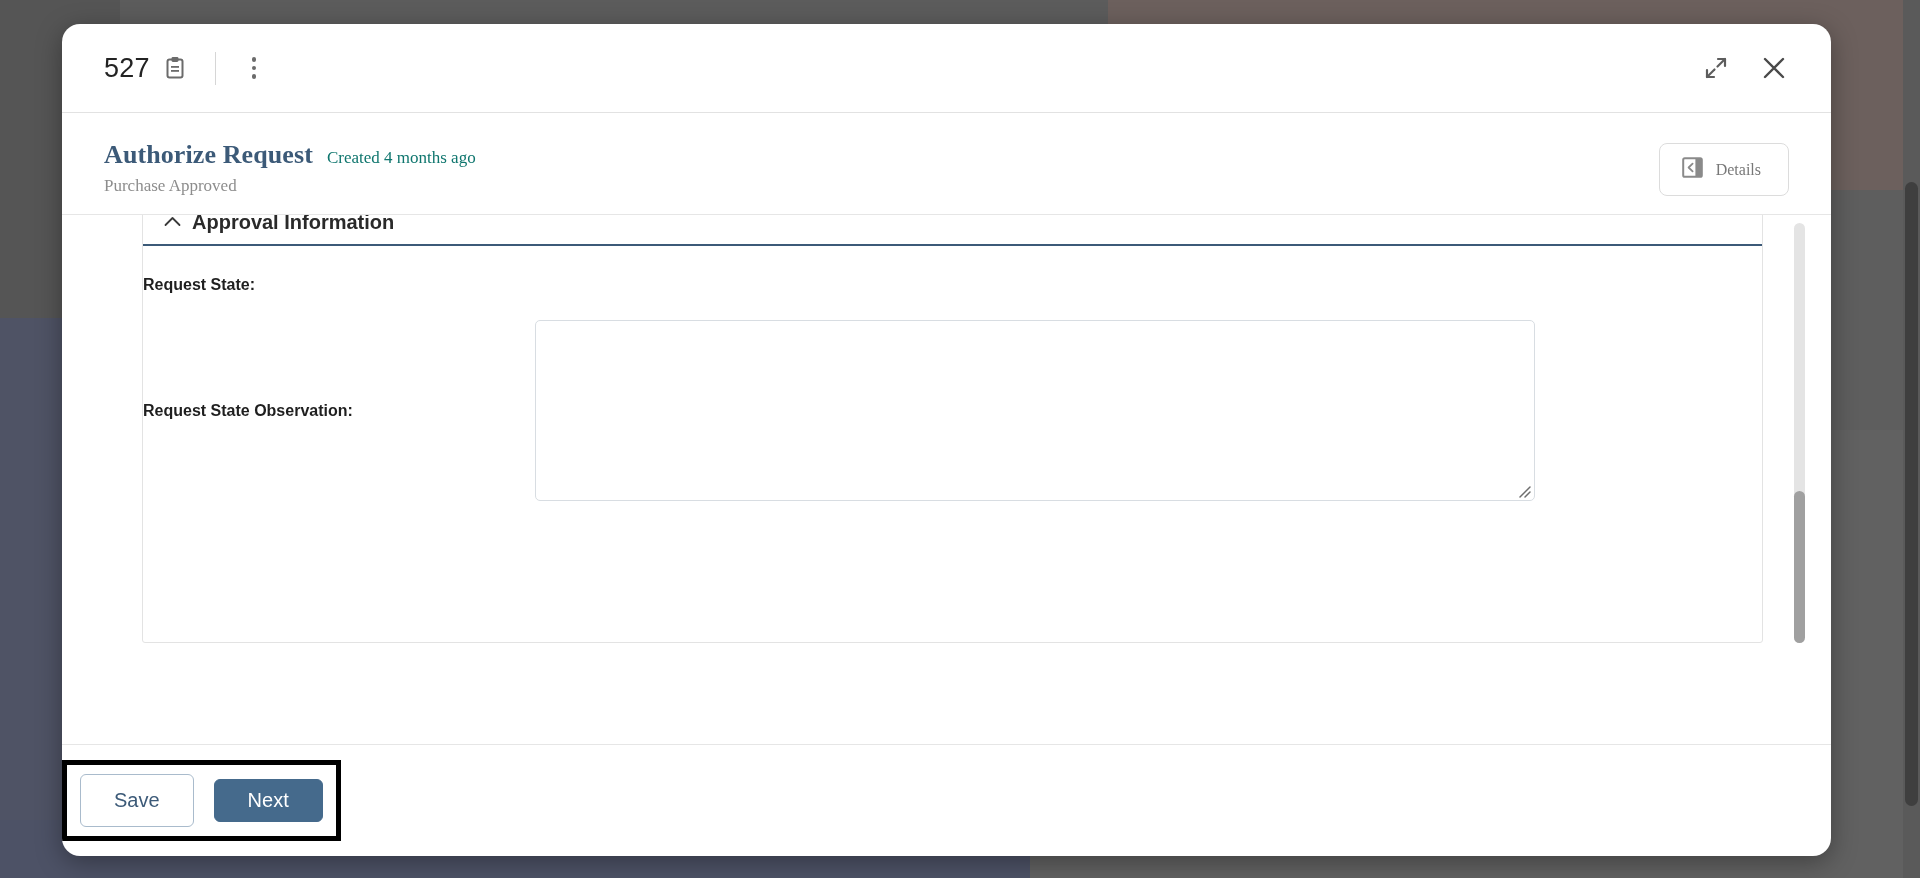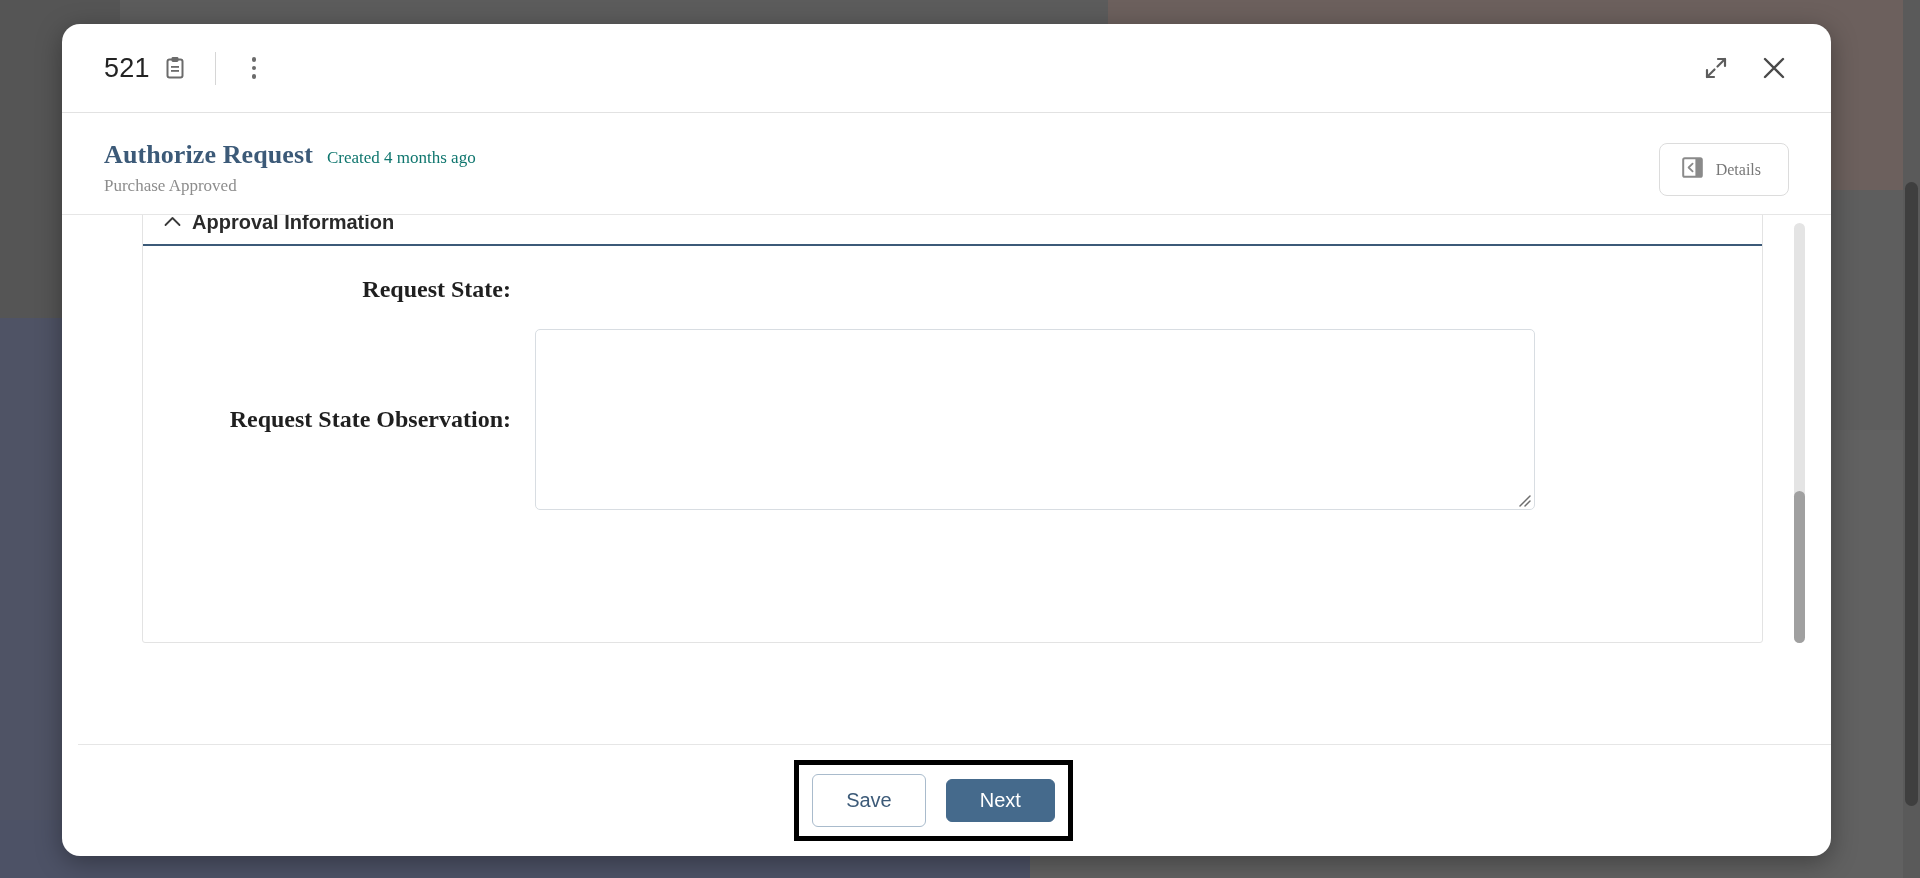--- a/index.html
+++ b/index.html
@@ -125,23 +125,23 @@
     padding: 4px 0 6px 21px;
     border-bottom: 2px solid #3c5a78;
     height: 44px; box-sizing: border-box;
   }
   .section-head-title { font-size: 20px; font-weight: bold; color: #2a2a2a; }
   .chev-up { display: inline-block; }
 
   .form-rows { padding: 30px 0 0 0; }
   .form-row { display: flex; align-items: center; }
   .form-label {
-    width: 392px; text-align: right; box-sizing: border-box;
+    width: 392px; box-sizing: border-box;
     padding-right: 24px;
-    font-size: 24px; font-weight: bold; color: #1f1f1f; font-family: Liberation Serif, serif;
+    font-size: 16px; font-weight: bold; color: #1f1f1f;
   }
   .radio-group { display: flex; flex-direction: column; gap: 19px; padding-top: 4px; }
   .radio-item { display: flex; align-items: center; gap: 15px; cursor: pointer; }
   .radio-mark {
     width: 19px; height: 19px; border-radius: 50%;
     border: 2px solid #b9bec4; background: #fff;
     box-sizing: border-box; position: relative; flex: none;
   }
   .radio-item.checked .radio-mark { border-color: #3f6286; }
   .radio-item.checked .radio-mark::after {
@@ -163,24 +163,24 @@
     position: absolute; right: 26px; top: 8px; width: 11px; height: 420px;
     background: #e4e4e4; border-radius: 6px;
   }
   .inner-scrollbar .thumb {
     position: absolute; left: 0; top: 268px; width: 11px; height: 152px;
     background: #a0a0a0; border-radius: 6px; cursor: grab;
   }
 
   
   .footer {
-    position: absolute; left: 16px; right: 0; bottom: 0;
+    position: absolute; left: 0; right: 0; bottom: 0;
     height: 112px;
     border-top: 1px solid #e6e6e6;
-    display: flex; align-items: center; justify-content: center;
+    display: flex; align-items: center; justify-content: flex-start;
     padding-right: 42px; box-sizing: border-box;
   }
   .btn-highlight {
     border: 5px solid #000;
     padding: 9px 13px;
     display: flex; align-items: center; gap: 20px;
     background: #fff;
   }
   .btn-save {
     border: 1px solid #a9bbcc; border-radius: 6px;
@@ -208,21 +208,21 @@
   <div class="band-grey-bottom"></div>
 </div>
 
 <div id="outer-scrollbar">
   <div class="thumb"></div>
 </div>
 
 <div id="modal">
 
   <div class="titlebar">
-    <span class="record-id">521</span>
+    <span class="record-id">527</span>
 
     <span class="clipboard-icon">
       <svg width="20" height="24" viewBox="0 0 20 24" fill="none">
         <rect x="2.5" y="3.5" width="15" height="18" rx="2" stroke="#6b6b6b" stroke-width="2"></rect>
         <rect x="6.5" y="1" width="7" height="5" rx="1.4" fill="#6b6b6b"></rect>
         <rect x="6" y="10" width="8" height="1.8" fill="#6b6b6b"></rect>
         <rect x="6" y="14" width="8" height="1.8" fill="#6b6b6b"></rect>
       </svg>
     </span>
 

